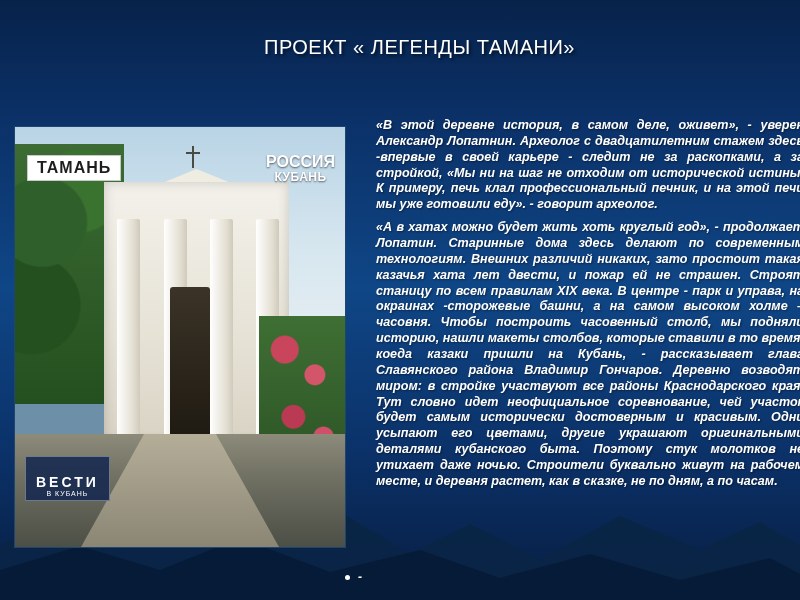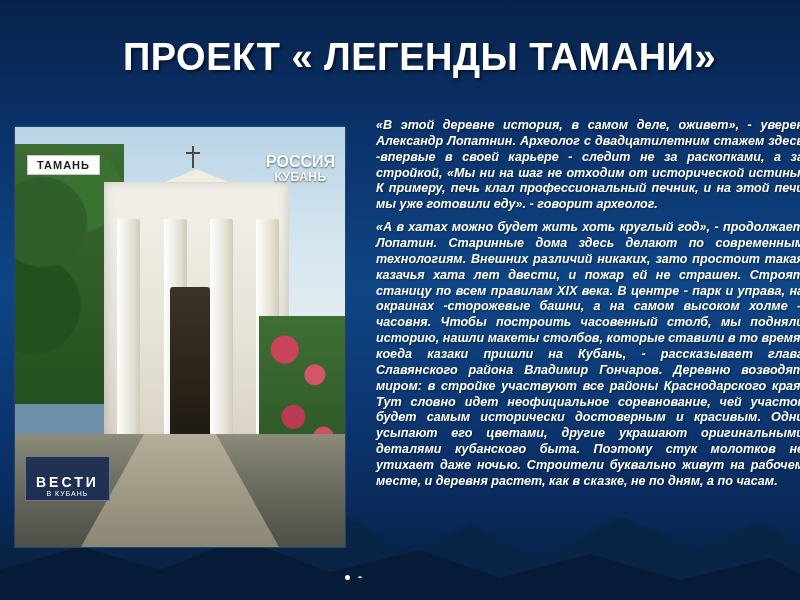--- a/index.html
+++ b/index.html
@@ -36,22 +36,22 @@
 
   .title-bar {
     position: absolute;
     top: 36px;
     left: 0;
     width: 800px;
     text-align: center;
     z-index: 5;
   }
   .title-bar .title {
-    font-size: 38px;
-    font-weight: bold;
+    font-size: 20px;
+    font-weight: normal;
     color: #ffffff;
     letter-spacing: 0.5px;
     text-shadow: 2px 2px 3px rgba(0,0,0,0.55);
     font-family: "Liberation Sans", sans-serif;
     margin-left: 39px;
   }
 
   
   .photo {
     position: absolute;
@@ -128,21 +128,21 @@
   }
   .ph-path {
     position: absolute; left: 20%; bottom: 0; width: 60%; height: 27%;
     background: linear-gradient(to bottom, #b4ae99, #8b8674);
     clip-path: polygon(32% 0%, 68% 0%, 100% 100%, 0% 100%);
   }
   
   .ph-label-taman {
     position: absolute; left: 12px; top: 28px;
     background: #ffffff; color: #1d1d1d;
-    font-size: 11px; font-weight: bold;
+    font-size: 16px; font-weight: bold;
     padding: 3px 9px; letter-spacing: 1px;
     border: 1px solid #c9c9c9;
   }
   .ph-logo {
     position: absolute; right: 10px; top: 26px;
     color: #ffffff; font-size: 9px; font-weight: bold; line-height: 1.15;
     text-align: center; text-shadow: 0 1px 2px rgba(0,0,0,0.6);
   }
   .ph-logo .l1 { font-size: 16px; }
   .ph-logo .l2 { font-size: 12px; letter-spacing: 0.5px; }

